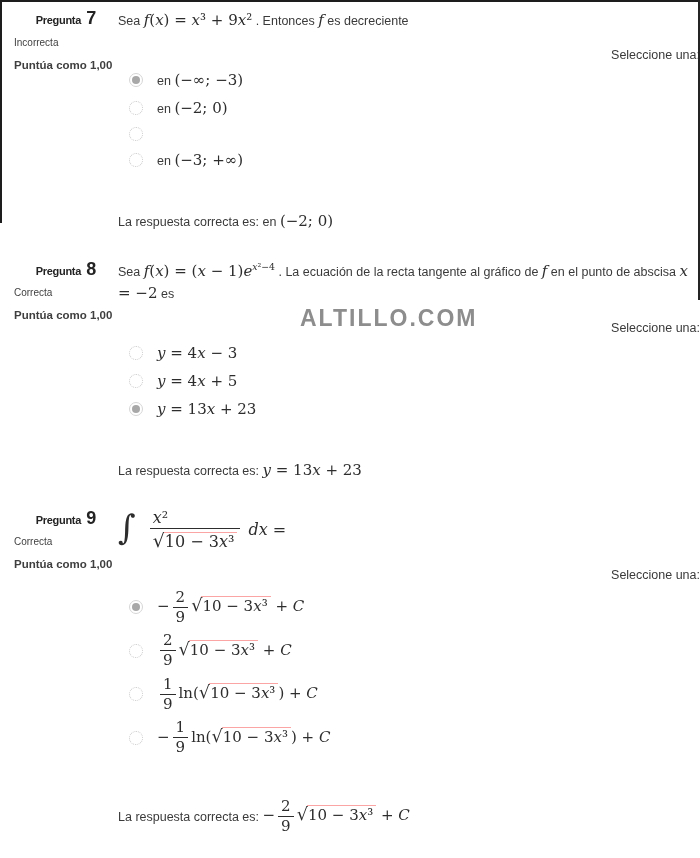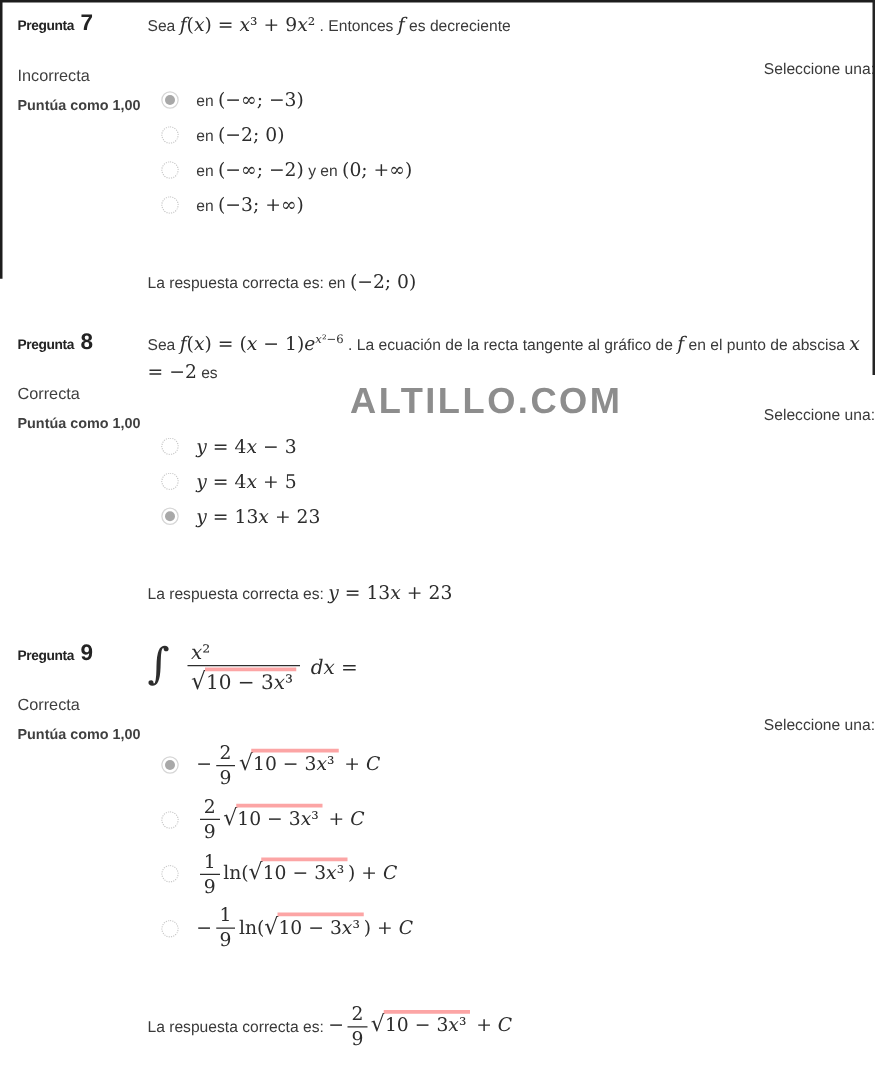--- a/index.html
+++ b/index.html
@@ -8,31 +8,31 @@
     font-family: "Liberation Sans", sans-serif; color: #3a3a3a;
   }
   .page { position: relative; width: 700px; height: 858px; }
 
   
   .frame-top   { position: absolute; top: 0; left: 0; width: 700px; height: 2px; background: #1d1d1d; }
   .frame-left  { position: absolute; top: 0; left: 0; width: 2px; height: 223px; background: #1d1d1d; }
   .frame-right { position: absolute; top: 0; right: 0; width: 2px; height: 300px; background: #242424; }
 
   .watermark {
-    position: absolute; left: 280px; top: 305px; font-size: 29px; font-weight: bold;
+    position: absolute; left: 300px; top: 305px; font-size: 23px; font-weight: bold;
     letter-spacing: 2px; color: #8d8d8d; z-index: 5; user-select: none;
   }
 
   .content { padding-top: 9px; }
   .question { display: flex; margin-bottom: 30px; }
   .q-info { width: 118px; box-sizing: border-box; padding-left: 14px; flex: none; }
-  .q-title { margin: 0; color: #232323; line-height: 1; }
+  .q-title { margin: 0; color: #232323; line-height: 1; text-align: center; }
   .q-word { font-size: 11px; font-weight: bold; letter-spacing: -0.3px; }
   .q-num  { font-size: 18px; font-weight: bold; }
-  .q-status { margin-top: 25px; font-size: 13px; color: #3f3f3f; }
+  .q-status { margin-top: 9px; font-size: 10px; color: #3f3f3f; }
   .q-grade  { margin-top: 11px; font-size: 11.5px; color: #3f3f3f; font-weight: bold; }
 
   .q-content { flex: 1; min-width: 0; }
   .q-prompt { font-size: 12.5px; line-height: 1.5; padding-right: 6px; }
   .select-label { margin-top: 16px; font-size: 12.5px; text-align: right; }
   .options { margin-top: 4px; }
   .option { display: flex; align-items: center; padding: 5px 0; }
   .q9 .option { padding: 3px 0; }
   .radio {
     width: 12px; height: 12px; border-radius: 50%; border: 1px dotted #c9c9c9;
@@ -53,21 +53,21 @@
   .display-formula .math { font-size: 16px; }
   .mint {
     font-style: italic; font-size: 34px; line-height: 0.9; vertical-align: middle;
     display: inline-block; margin-right: 6px; transform: translateY(-3px);
   }
   .mfrac { display: inline-block; vertical-align: middle; text-align: left; margin: 0 3px; line-height: 1.15; }
   .mnum { display: block; padding: 0 3px 1px; }
   .mden { display: block; border-top: 1px solid #2d2d2d; padding: 1px 3px 0; }
   .msqrt { white-space: nowrap; }
   .msqrt-sign { font-size: 1.18em; }
-  .msqrt-body { display: inline-block; border-top: 3px solid #fca5a5; padding: 0 3px 0 1px; margin-left: -1px; }
+  .msqrt-body { display: inline-block; border-top: 1px solid #fca5a5; padding: 0 3px 0 1px; margin-left: -1px; }
 </style>
 </head>
 <body>
 
 <div class="page">
   <div class="frame-top"></div>
   <div class="frame-left"></div>
   <div class="frame-right"></div>
   <div class="watermark">ALTILLO.COM</div>
 
@@ -89,42 +89,41 @@
           <label class="option">
             <span class="radio selected"></span>
             <span class="option-label">en <span class="math"><span>(−∞; −3)</span></span></span>
           </label>
           <label class="option">
             <span class="radio"></span>
             <span class="option-label">en <span class="math"><span>(−2; 0)</span></span></span>
           </label>
           <label class="option">
             <span class="radio"></span>
-            <span class="option-label">en <span class="math"><span>(−∞; −2)</span></span> y en <span class="math"><span>(0; +∞)</span></span></span>
           </label>
           <label class="option">
             <span class="radio"></span>
             <span class="option-label">en <span class="math"><span>(−3; +∞)</span></span></span>
           </label>
         </div>
         <div class="q-answer">La respuesta correcta es: en <span class="math"><span>(−2; 0)</span></span></div>
       </div>
     </section>
 
     <section class="question q8">
       <aside class="q-info">
         <h3 class="q-title">
           <span class="q-word">Pregunta</span>
           <span class="q-num">8</span>
         </h3>
         <div class="q-status">Correcta</div>
         <div class="q-grade">Puntúa como 1,00</div>
       </aside>
       <div class="q-content">
-        <div class="q-prompt">Sea <span class="math"><i>f</i><span>(</span><i>x</i><span>) = (</span><i>x</i><span> − 1)</span><i>e</i><sup><i>x</i><span>²−6</span></sup></span> . La ecuación de la recta tangente al gráfico de <span class="math"><i>f</i></span> en el punto de abscisa <span class="math"><i>x</i><span> = −2</span></span> es</div>
+        <div class="q-prompt">Sea <span class="math"><i>f</i><span>(</span><i>x</i><span>) = (</span><i>x</i><span> − 1)</span><i>e</i><sup><i>x</i><span>²−4</span></sup></span> . La ecuación de la recta tangente al gráfico de <span class="math"><i>f</i></span> en el punto de abscisa <span class="math"><i>x</i><span> = −2</span></span> es</div>
         <div class="select-label">Seleccione una:</div>
         <div class="options">
           <label class="option">
             <span class="radio"></span>
             <span class="option-label"><span class="math"><i>y</i><span> = 4</span><i>x</i><span> − 3</span></span></span>
           </label>
           <label class="option">
             <span class="radio"></span>
             <span class="option-label"><span class="math"><i>y</i><span> = 4</span><i>x</i><span> + 5</span></span></span>
           </label>

